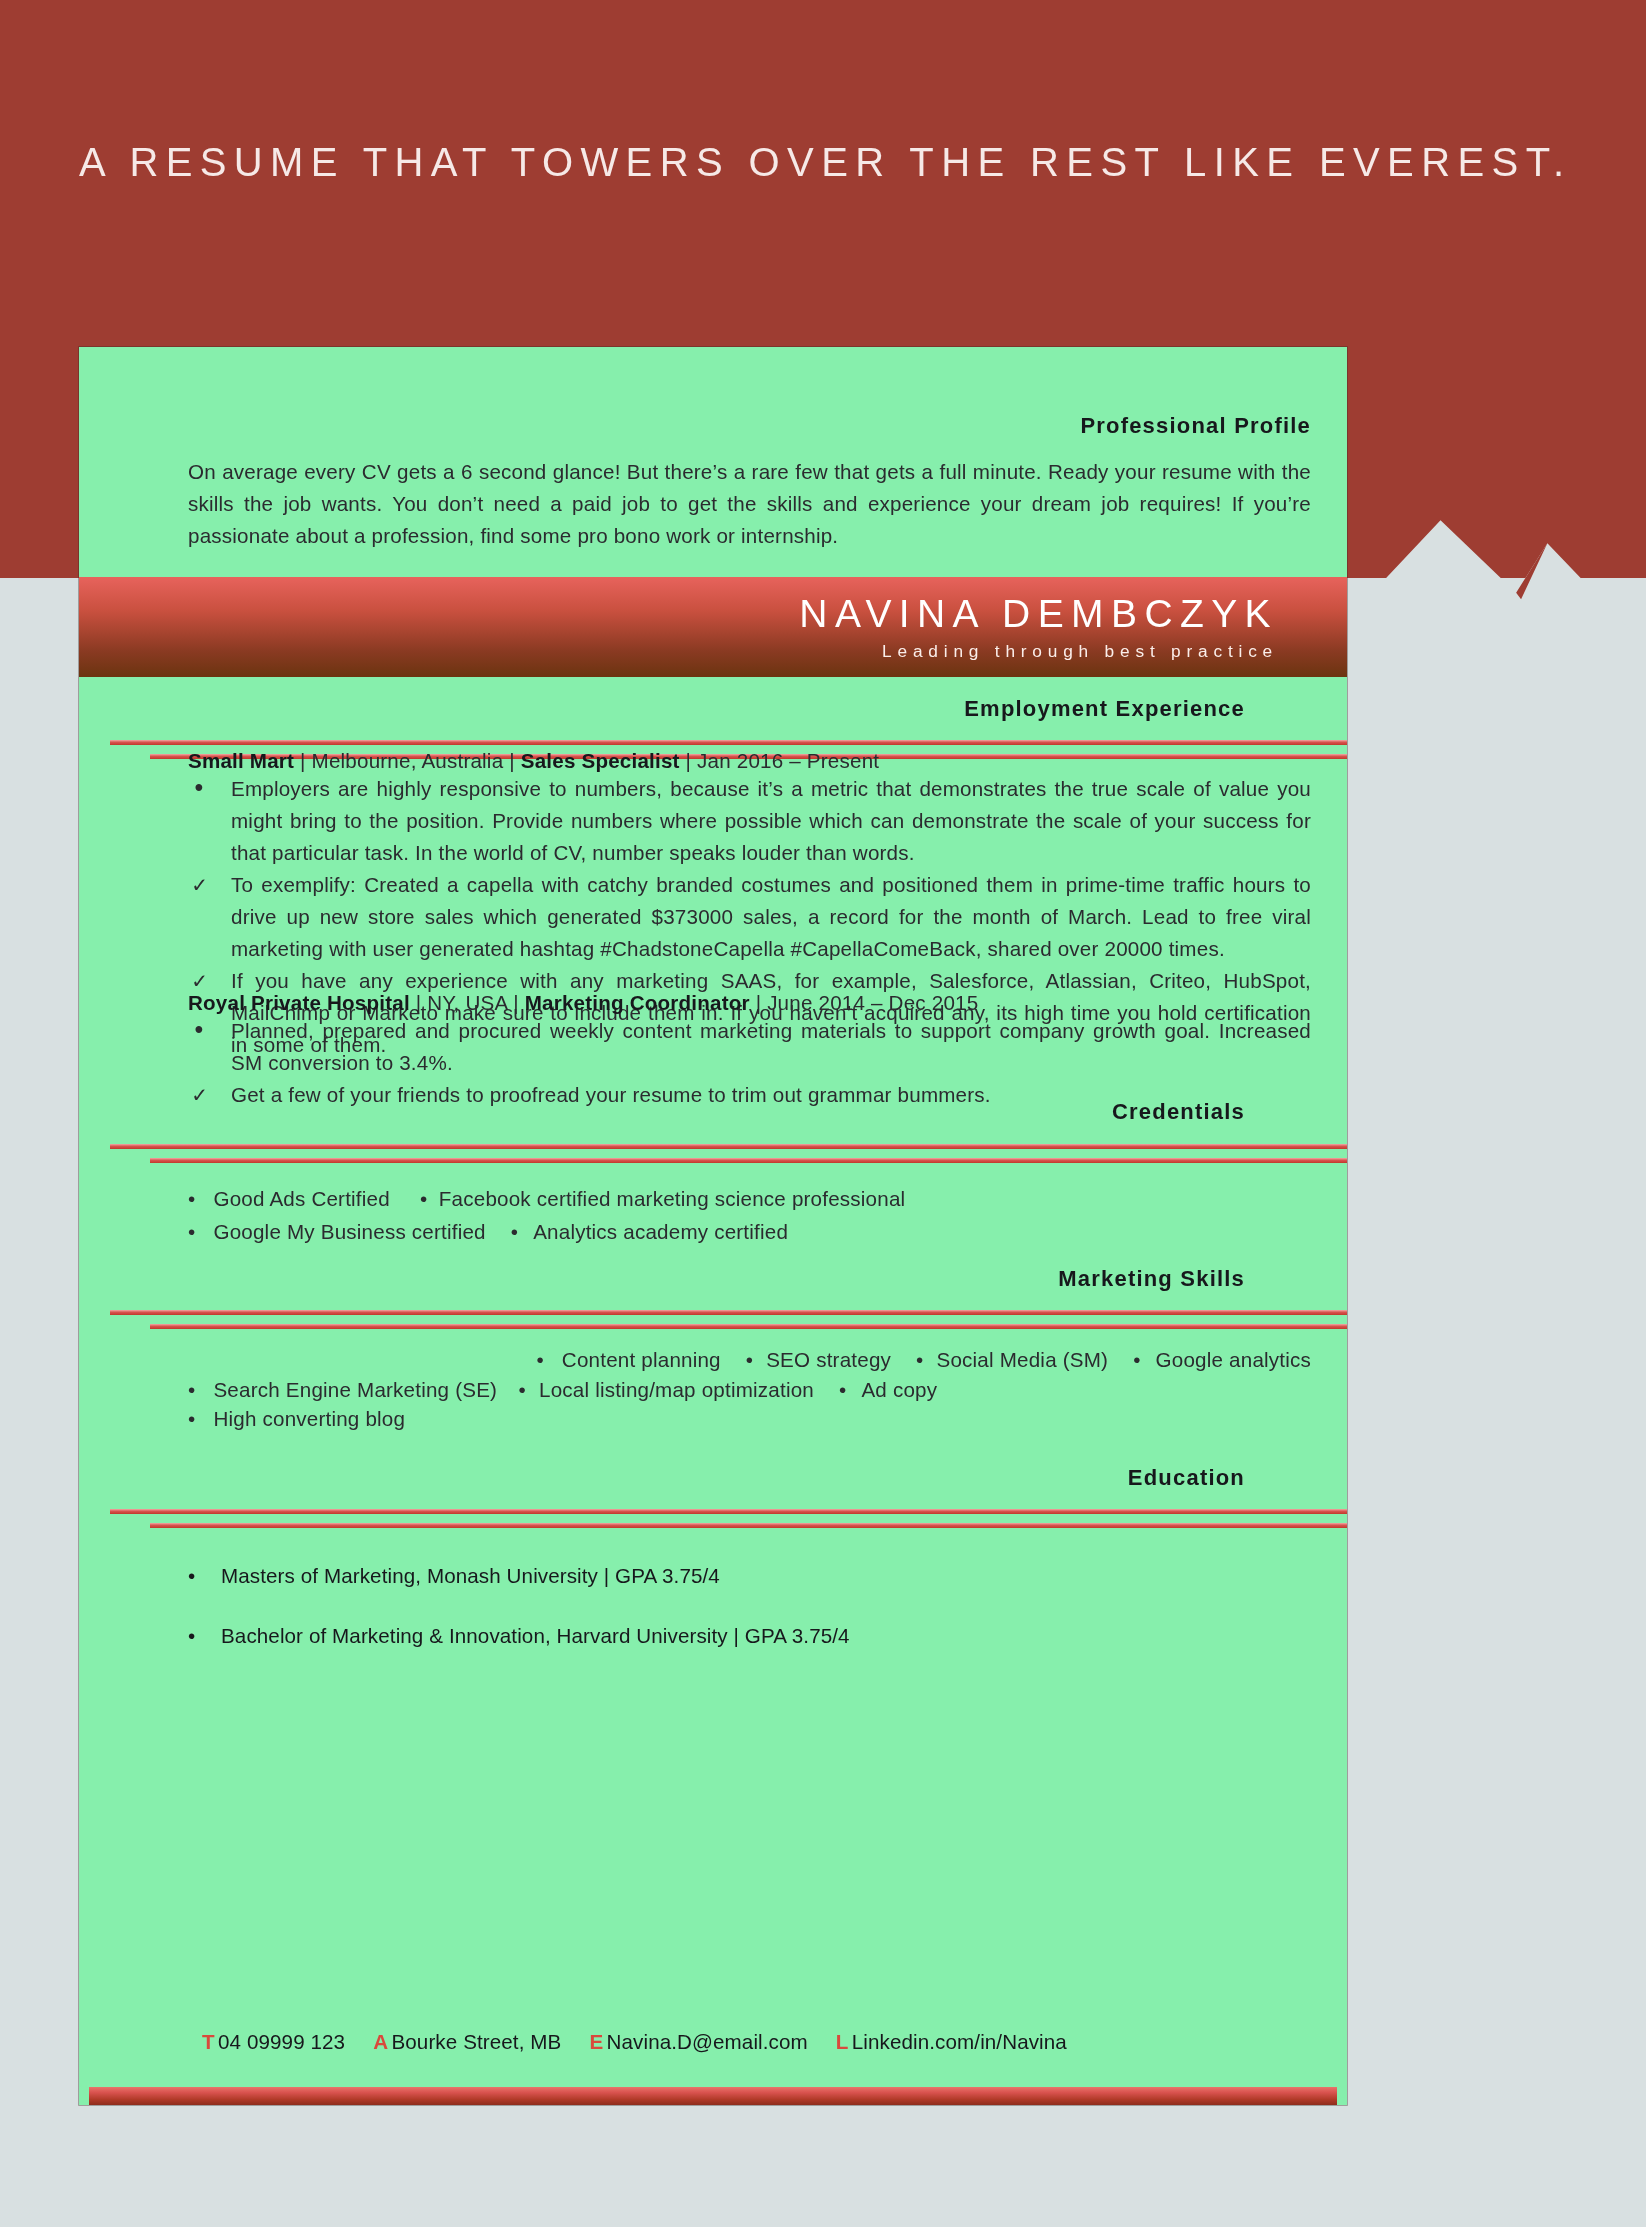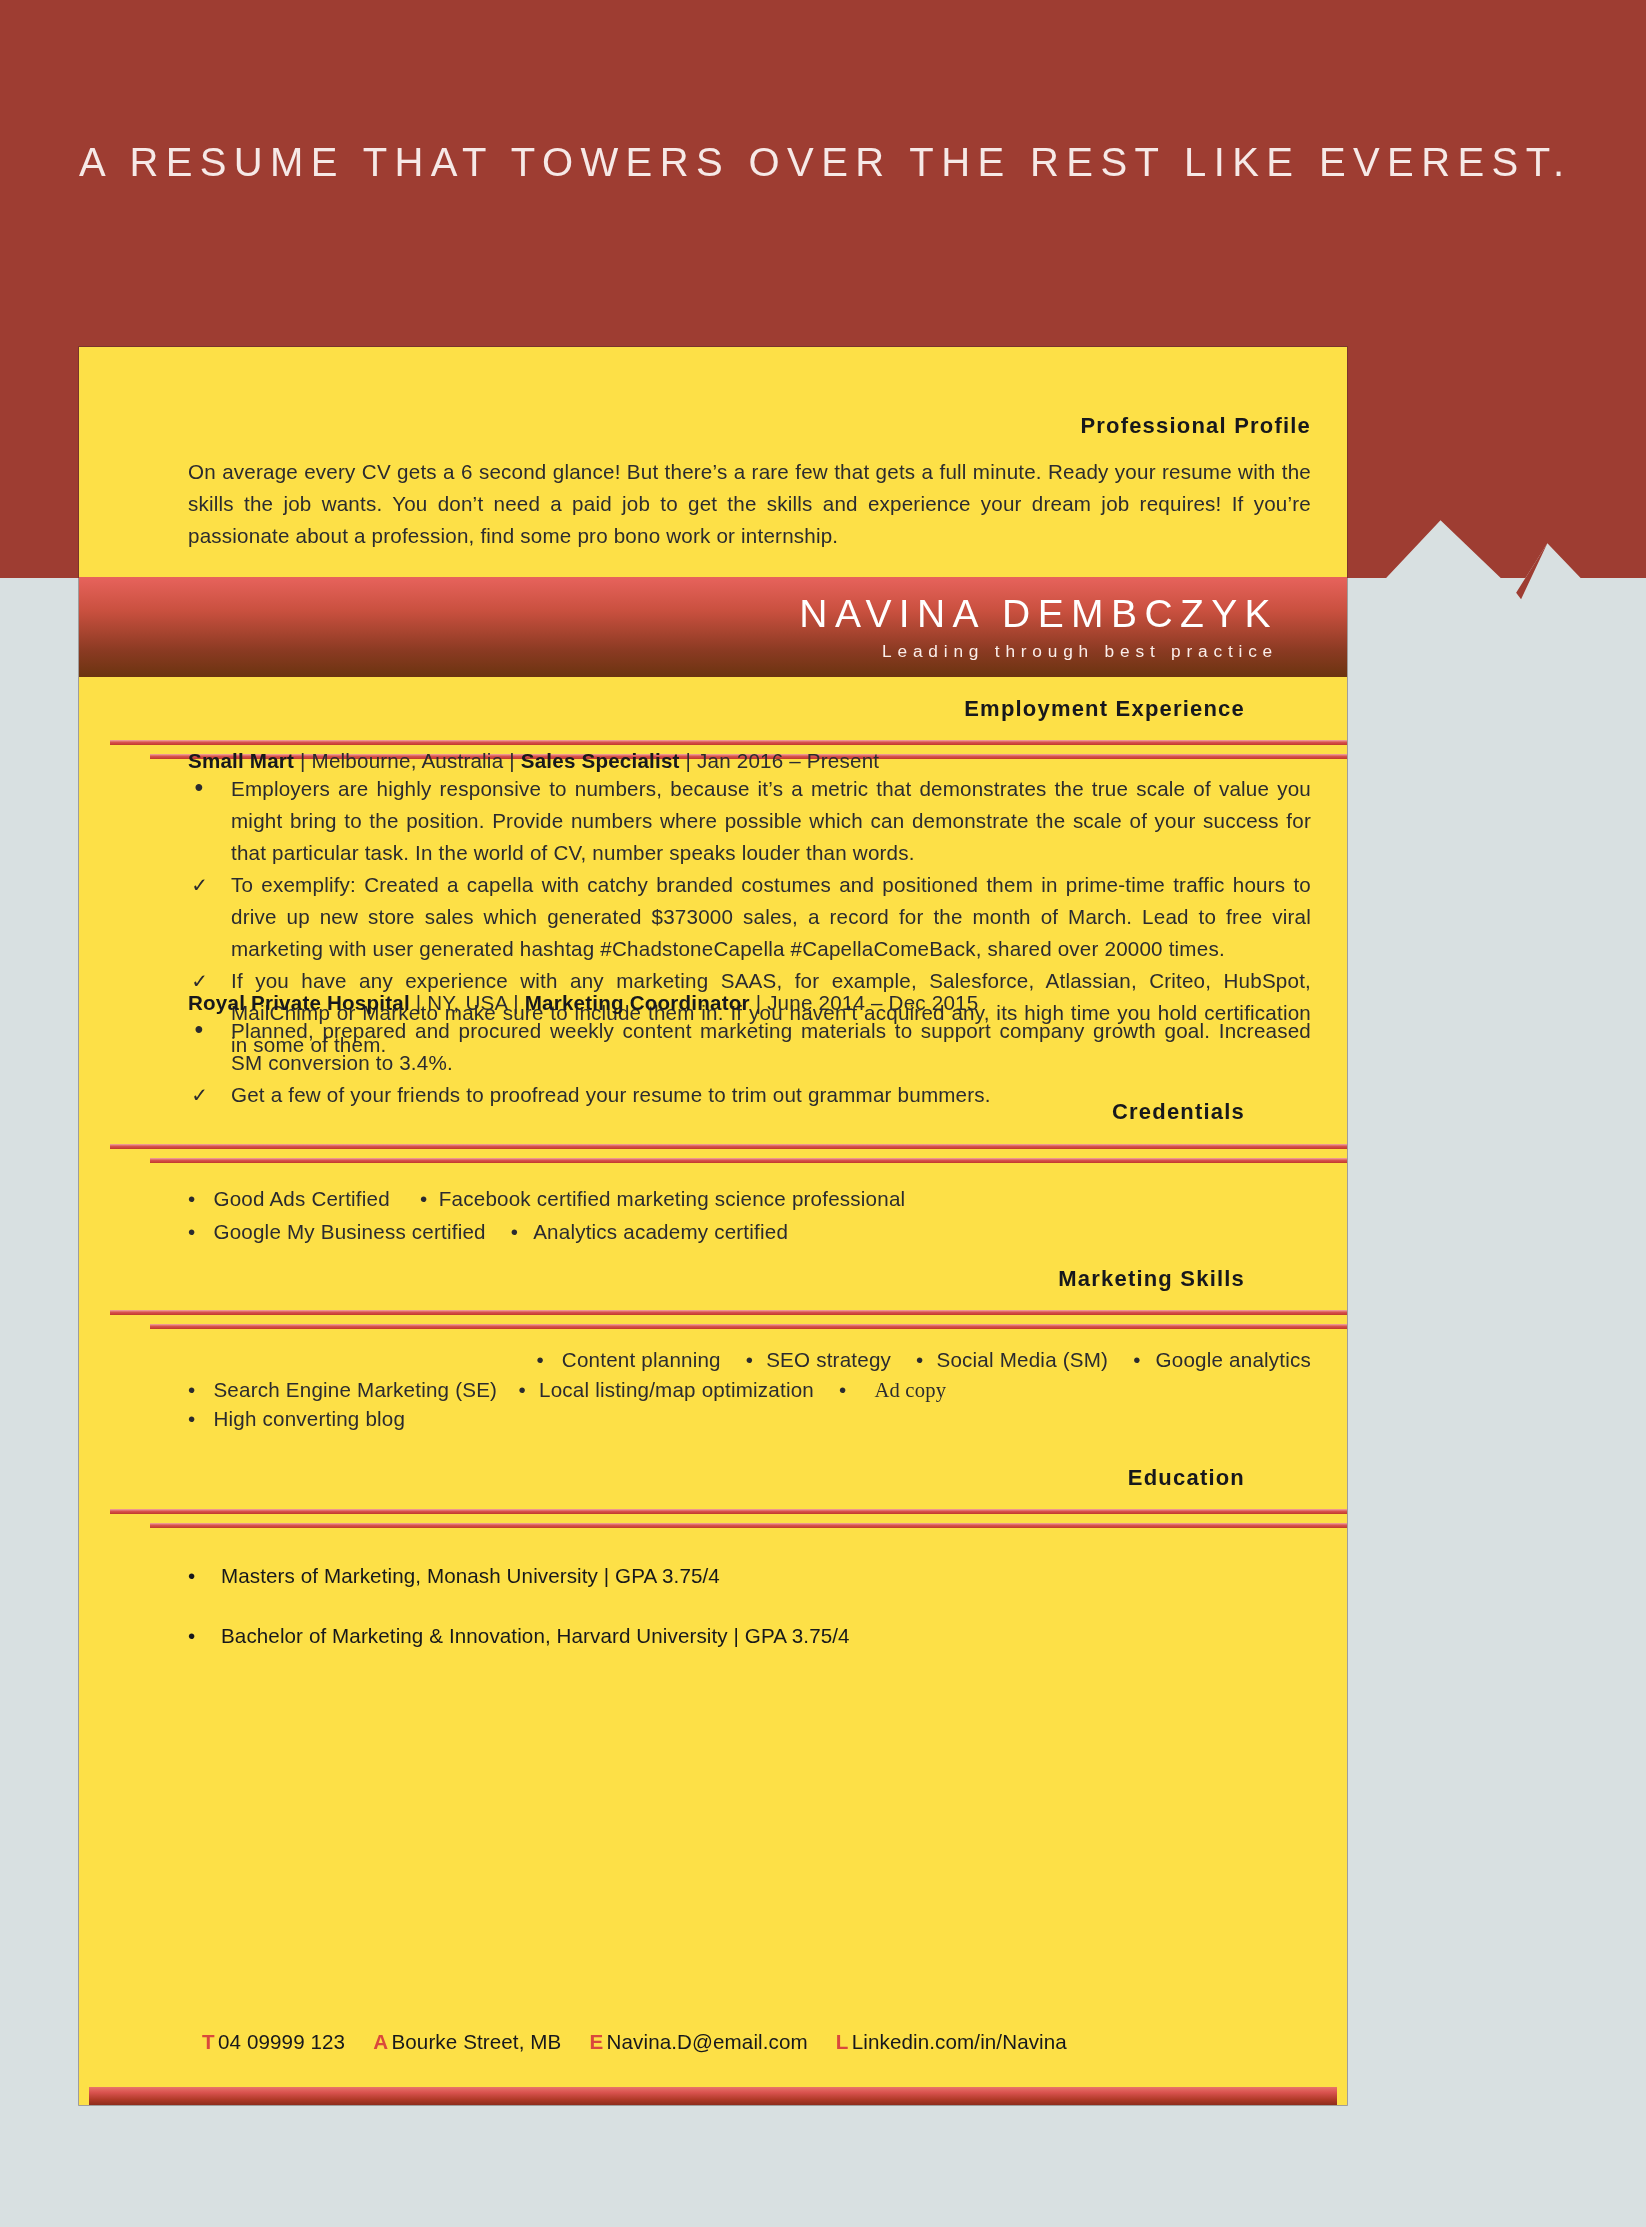--- a/index.html
+++ b/index.html
@@ -51,21 +51,21 @@
     font-family: "Liberation Sans", sans-serif;
   }
 
   
   .card {
     position: absolute;
     left: 79px;
     top: 347px;
     width: 1268px;
     height: 1758px;
-    background: #fde047;
+    background: #86efac;
     box-shadow: 0 0 0 0.8px rgba(60,40,35,0.45);
   }
 
   .card-inner {
     position: relative;
     width: 100%;
     height: 100%;
   }
 
   
@@ -299,21 +299,21 @@
     <div class="sec-head" style="top:919px;">Marketing Skills</div>
     <div class="rule-wrap" style="top:963px;">
       <div class="rule-top"></div>
       <div class="rule-bot"></div>
     </div>
 
     <div class="inline-row" style="top:1001px;text-align:right;">
       <span class="bd">•</span><span class="chip" style="margin-left:18px;">Content planning</span><span class="bd" style="margin-left:25px;">•</span><span class="chip" style="margin-left:13px;">SEO strategy</span><span class="bd" style="margin-left:25px;">•</span><span class="chip" style="margin-left:13px;">Social Media (SM)</span><span class="bd" style="margin-left:25px;">•</span><span class="chip" style="margin-left:15px;">Google analytics</span>
     </div>
     <div class="inline-row" style="top:1031px;">
-      <span class="bd">•</span><span class="chip" style="margin-left:18px;">Search Engine Marketing (SE)</span><span class="bd" style="margin-left:21.4px;">•</span><span class="chip" style="margin-left:13px;">Local listing/map optimization</span><span class="bd" style="margin-left:25px;">•</span><span class="chip" style="margin-left:28px;font-family:Liberation Serif, serif;">Ad copy</span>
+      <span class="bd">•</span><span class="chip" style="margin-left:18px;">Search Engine Marketing (SE)</span><span class="bd" style="margin-left:21.4px;">•</span><span class="chip" style="margin-left:13px;">Local listing/map optimization</span><span class="bd" style="margin-left:25px;">•</span><span class="chip" style="margin-left:15px;">Ad copy</span>
     </div>
     <div class="inline-row" style="top:1060px;">
       <span class="bd">•</span><span class="chip" style="margin-left:18px;">High converting blog</span>
     </div>
 
     <div class="sec-head" style="top:1118px;">Education</div>
     <div class="rule-wrap" style="top:1162px;">
       <div class="rule-top"></div>
       <div class="rule-bot"></div>
     </div>

